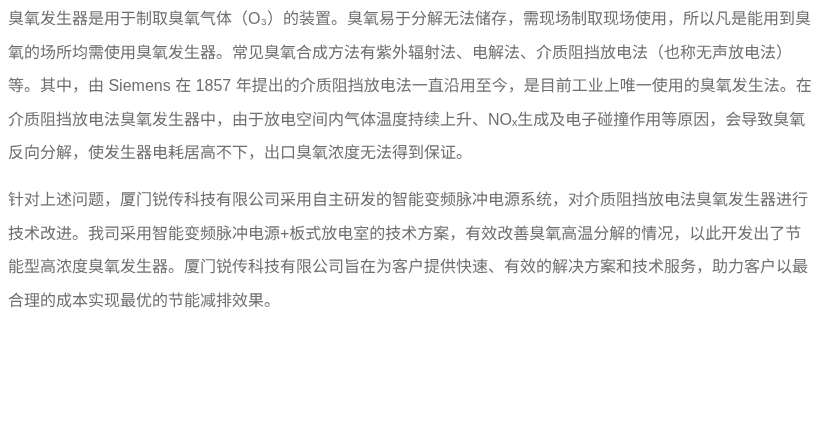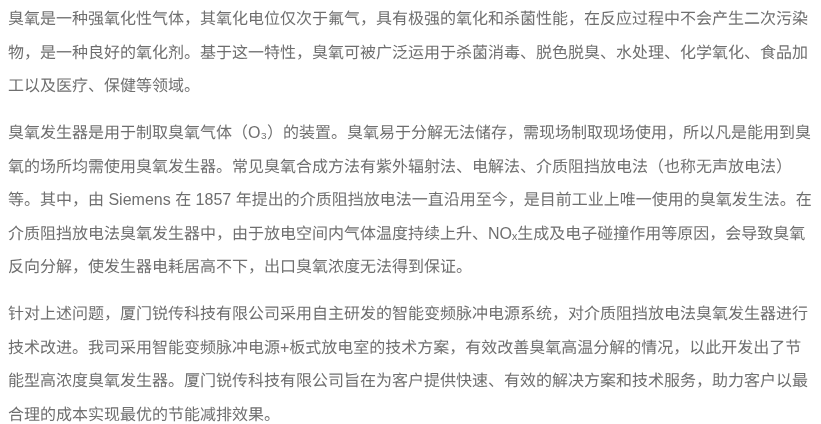--- a/index.html
+++ b/index.html
@@ -29,16 +29,15 @@
     overflow-wrap: break-word;
   }
   .doc p:last-child {
     margin-bottom: 0;
   }
 </style>
 </head>
 <body>
 
 <div class="doc">
-  <p>臭氧是一种强氧化性气体，其氧化电位仅次于氟气，具有极强的氧化和杀菌性能，在反应过程中不会产生二次污染物，是一种良好的氧化剂。基于这一特性，臭氧可被广泛运用于杀菌消毒、脱色脱臭、水处理、化学氧化、食品加工以及医疗、保健等领域。</p>
   <p>臭氧发生器是用于制取臭氧气体（O₃）的装置。臭氧易于分解无法储存，需现场制取现场使用，所以凡是能用到臭氧的场所均需使用臭氧发生器。常见臭氧合成方法有紫外辐射法、电解法、介质阻挡放电法（也称无声放电法）等。其中，由 Siemens 在 1857 年提出的介质阻挡放电法一直沿用至今，是目前工业上唯一使用的臭氧发生法。在介质阻挡放电法臭氧发生器中，由于放电空间内气体温度持续上升、NOₓ生成及电子碰撞作用等原因，会导致臭氧反向分解，使发生器电耗居高不下，出口臭氧浓度无法得到保证。</p>
   <p>针对上述问题，厦门锐传科技有限公司采用自主研发的智能变频脉冲电源系统，对介质阻挡放电法臭氧发生器进行技术改进。我司采用智能变频脉冲电源+板式放电室的技术方案，有效改善臭氧高温分解的情况，以此开发出了节能型高浓度臭氧发生器。厦门锐传科技有限公司旨在为客户提供快速、有效的解决方案和技术服务，助力客户以最合理的成本实现最优的节能减排效果。</p>
 </div>
 
 </body></html>

